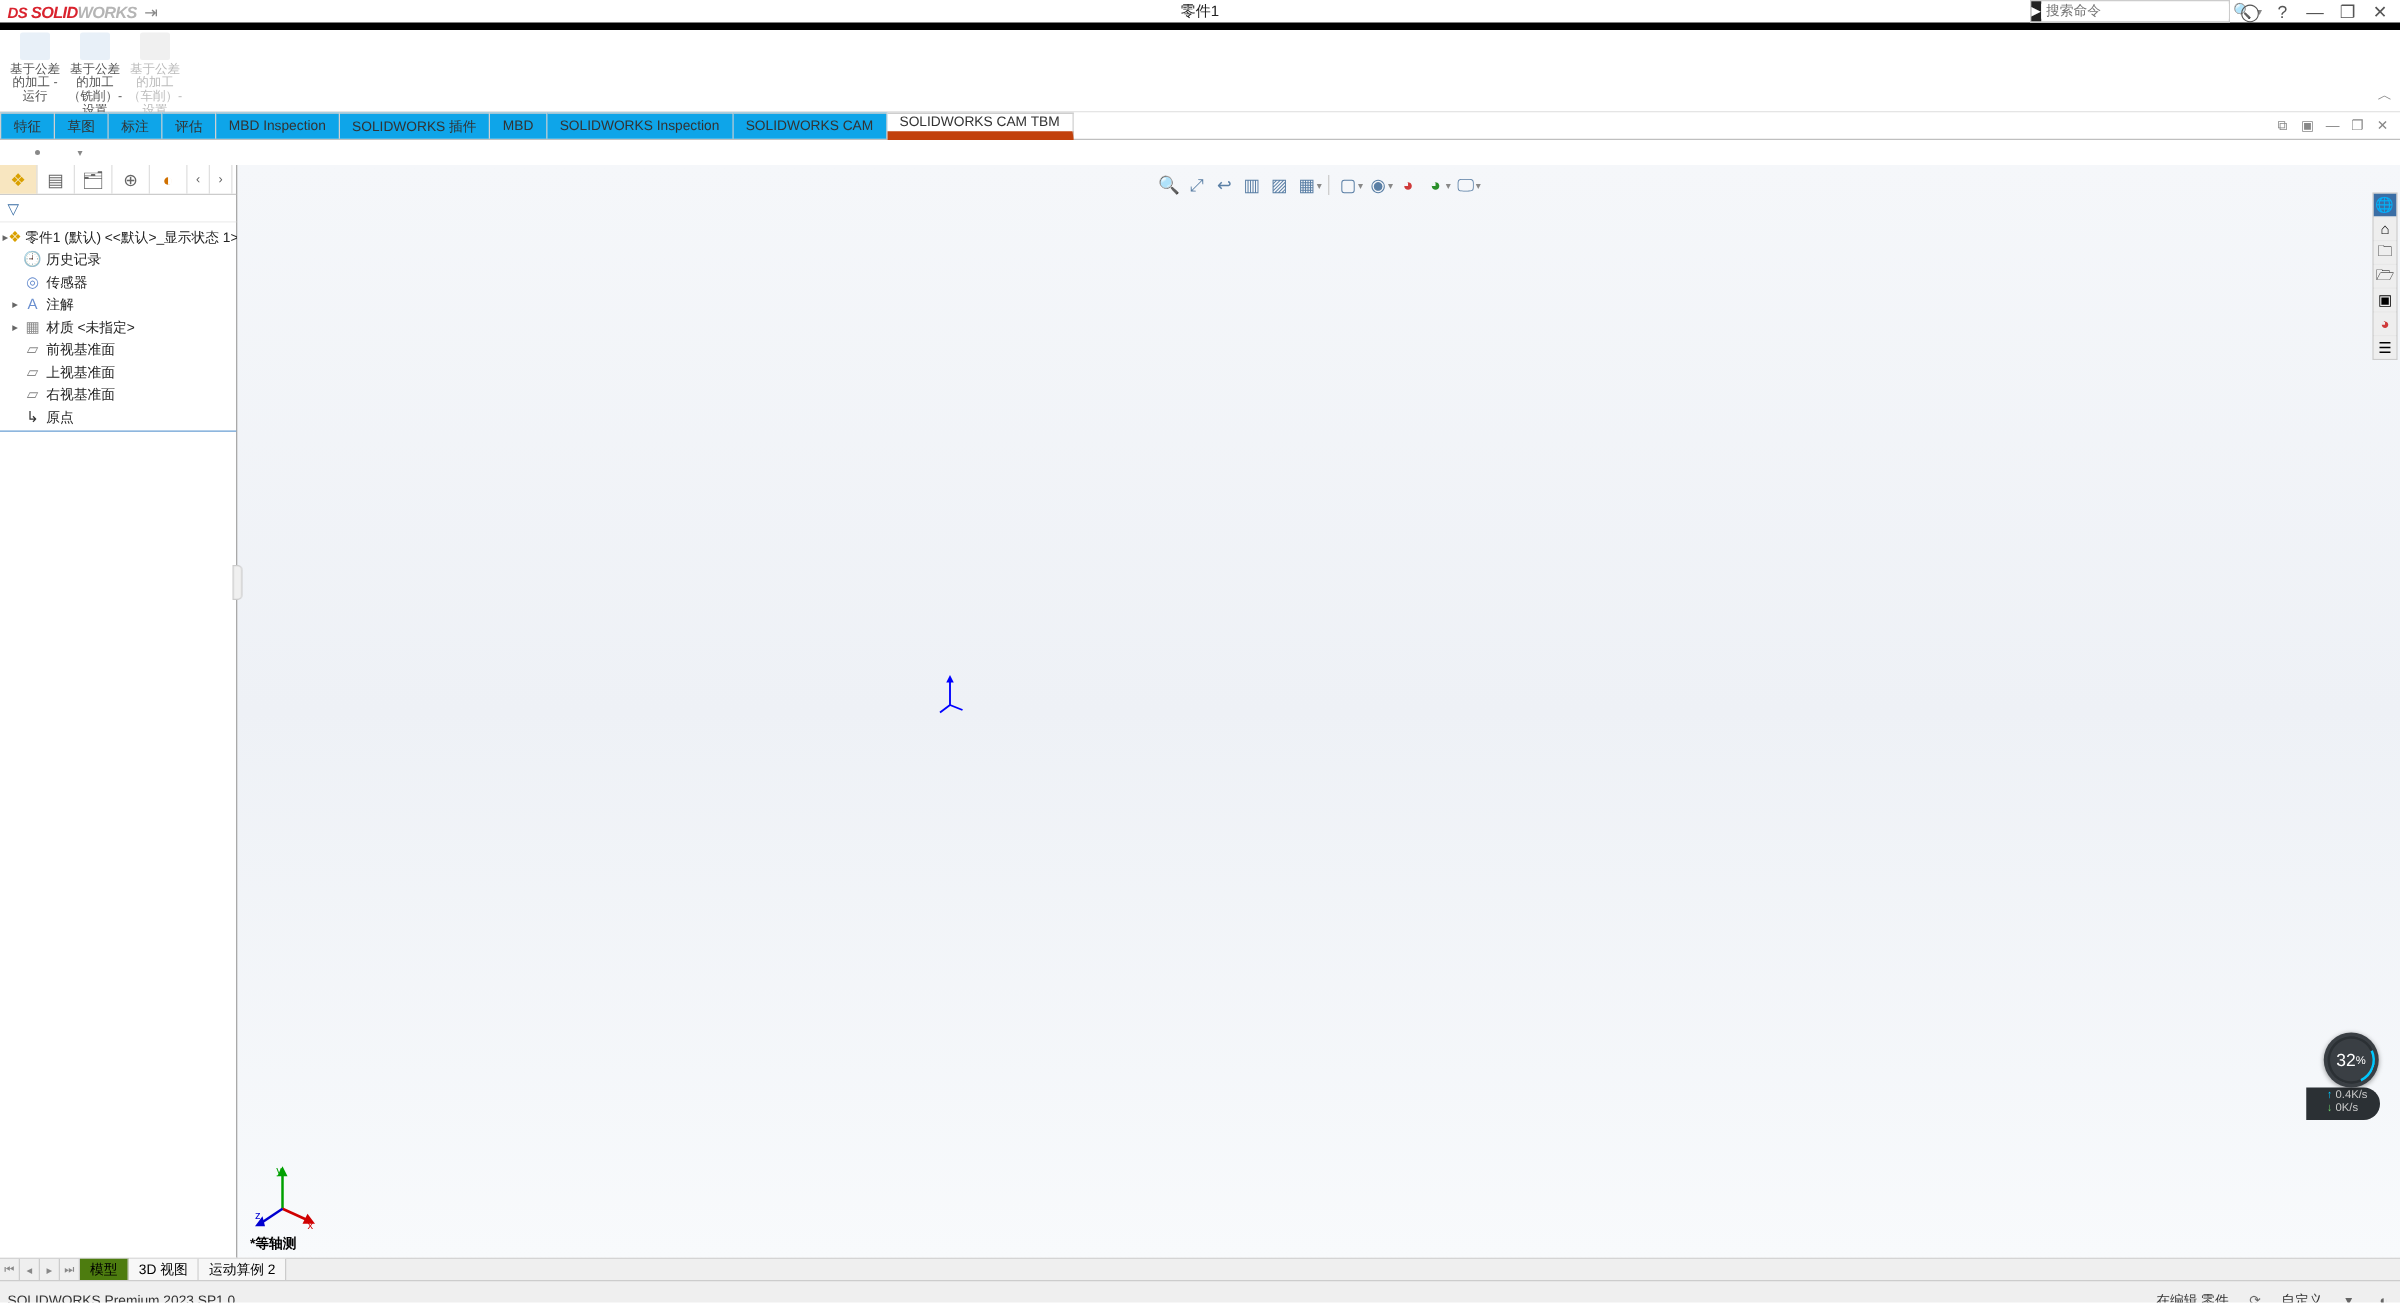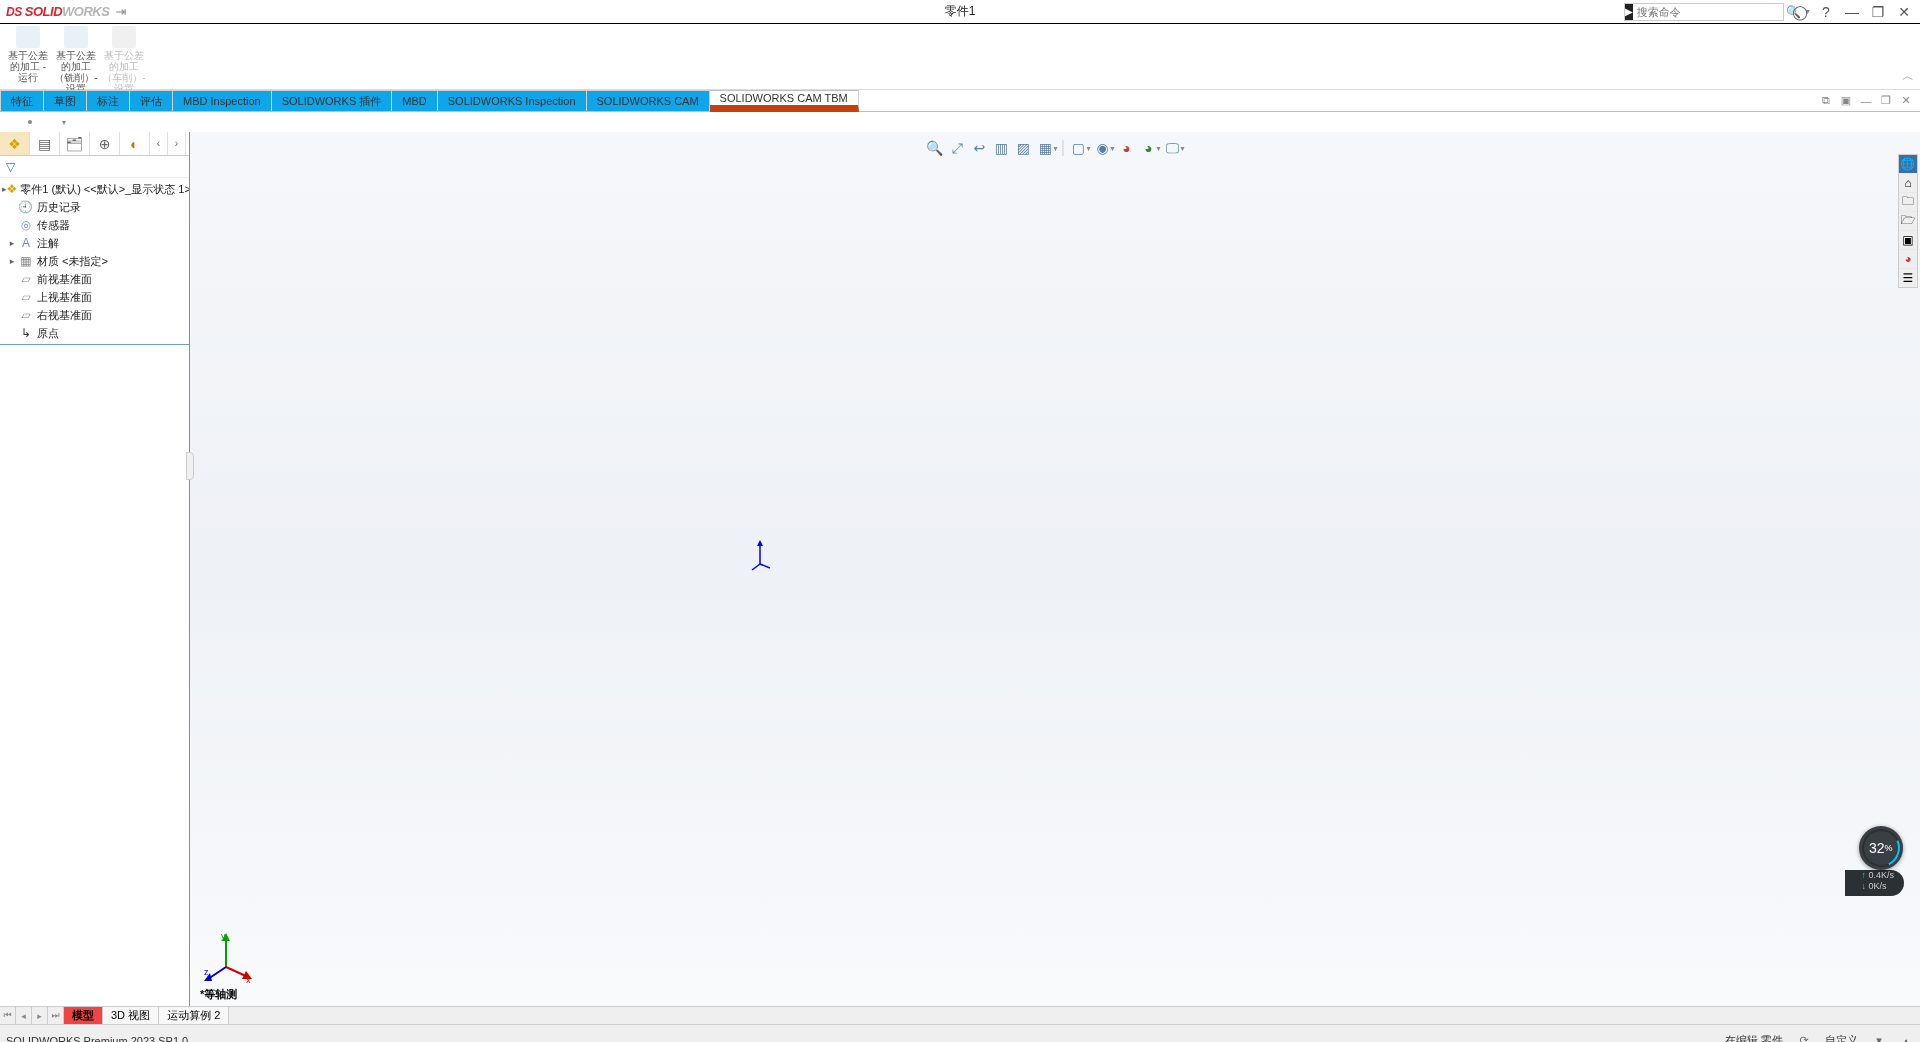--- a/index.html
+++ b/index.html
@@ -1,19 +1,19 @@
 <!DOCTYPE html>
 <html><head>
 <meta charset="utf-8">
 <style>
 * { margin: 0; padding: 0; box-sizing: border-box; font-family: "Microsoft YaHei", Arial, sans-serif; }
 html, body { width: 100%; height: 100%; overflow: hidden; background: #fff; font-size: 12px; }
 
 
-.titlebar { height: 24px; display: flex; align-items: center; padding: 0 6px; background: #fff; border-bottom: 1px solid #000000; }
+.titlebar { height: 24px; display: flex; align-items: center; padding: 0 6px; background: #fff; border-bottom: 6px solid #000000; }
 .titlebar .logo { color: #d9232e; font-weight: bold; font-style: italic; font-size: 13px; letter-spacing: -0.5px; }
 .titlebar .logo .sw1 { color: #d9232e; }
 .titlebar .logo .sw2 { color: #b5b5b5; }
 .titlebar .pin { margin-left: 6px; color: #888; font-size: 13px; }
 .titlebar .title { position: absolute; left: 50%; transform: translateX(-50%); font-size: 12px; color: #222; }
 .titlebar .right { margin-left: auto; display: flex; align-items: center; gap: 6px; }
 .searchbox { display: flex; align-items: center; border: 1px solid #ccc; height: 18px; width: 160px; background: #fff; }
 .searchbox .sicon { width: 16px; height: 16px; display: flex; align-items: center; justify-content: center; background:#222; color:#fff; font-size:10px; }
 .searchbox input { border: none; outline: none; flex: 1; font-size: 11px; padding: 0 4px; color:#888; }
 .searchbox .mag { color:#888; font-size:12px; padding:0 4px; }
@@ -89,21 +89,21 @@
 .perf .ring .pctu { font-size:9px; }
 .perf .netbox { background:#2b3034; color:#ccc; border-radius:0 18px 18px 0; padding:0 10px 4px 16px; margin-left:-12px; font-size:9px; line-height:1.2; }
 .perf .netbox .up { color:#00c8ff; }
 .perf .netbox .dn { color:#6bcf6b; }
 
 
 .bottomtabs { height:18px; background:#efefef; border-top:1px solid #ccc; display:flex; align-items:stretch; font-size:11px; }
 .bottomtabs .bnav { display:flex; }
 .bottomtabs .bnav .bn { width:16px; display:flex; align-items:center; justify-content:center; border-right:1px solid #ccc; color:#888; font-size:9px; cursor:pointer; }
 .bottomtabs .btab { padding:0 8px; display:flex; align-items:center; border-right:1px solid #ccc; background:#f7f7f7; cursor:pointer; }
-.bottomtabs .btab.active { background:#ef4444;font-weight:bold; }
+.bottomtabs .btab.active { background:#4d7c0f; }
 
 
 .statusbar { height:32px; background:#efefef; border-top:1px solid #ccc; display:flex; align-items:center; font-size:11px; padding:0 6px; }
 .statusbar .left { color:#333; }
 .statusbar .right { margin-left:auto; display:flex; align-items:center; gap:14px; color:#333; }
 .statusbar .sicon2 { width:14px; height:14px; display:inline-flex; align-items:center; justify-content:center; color:#666; }
 
 </style>
 </head>
 <body>

